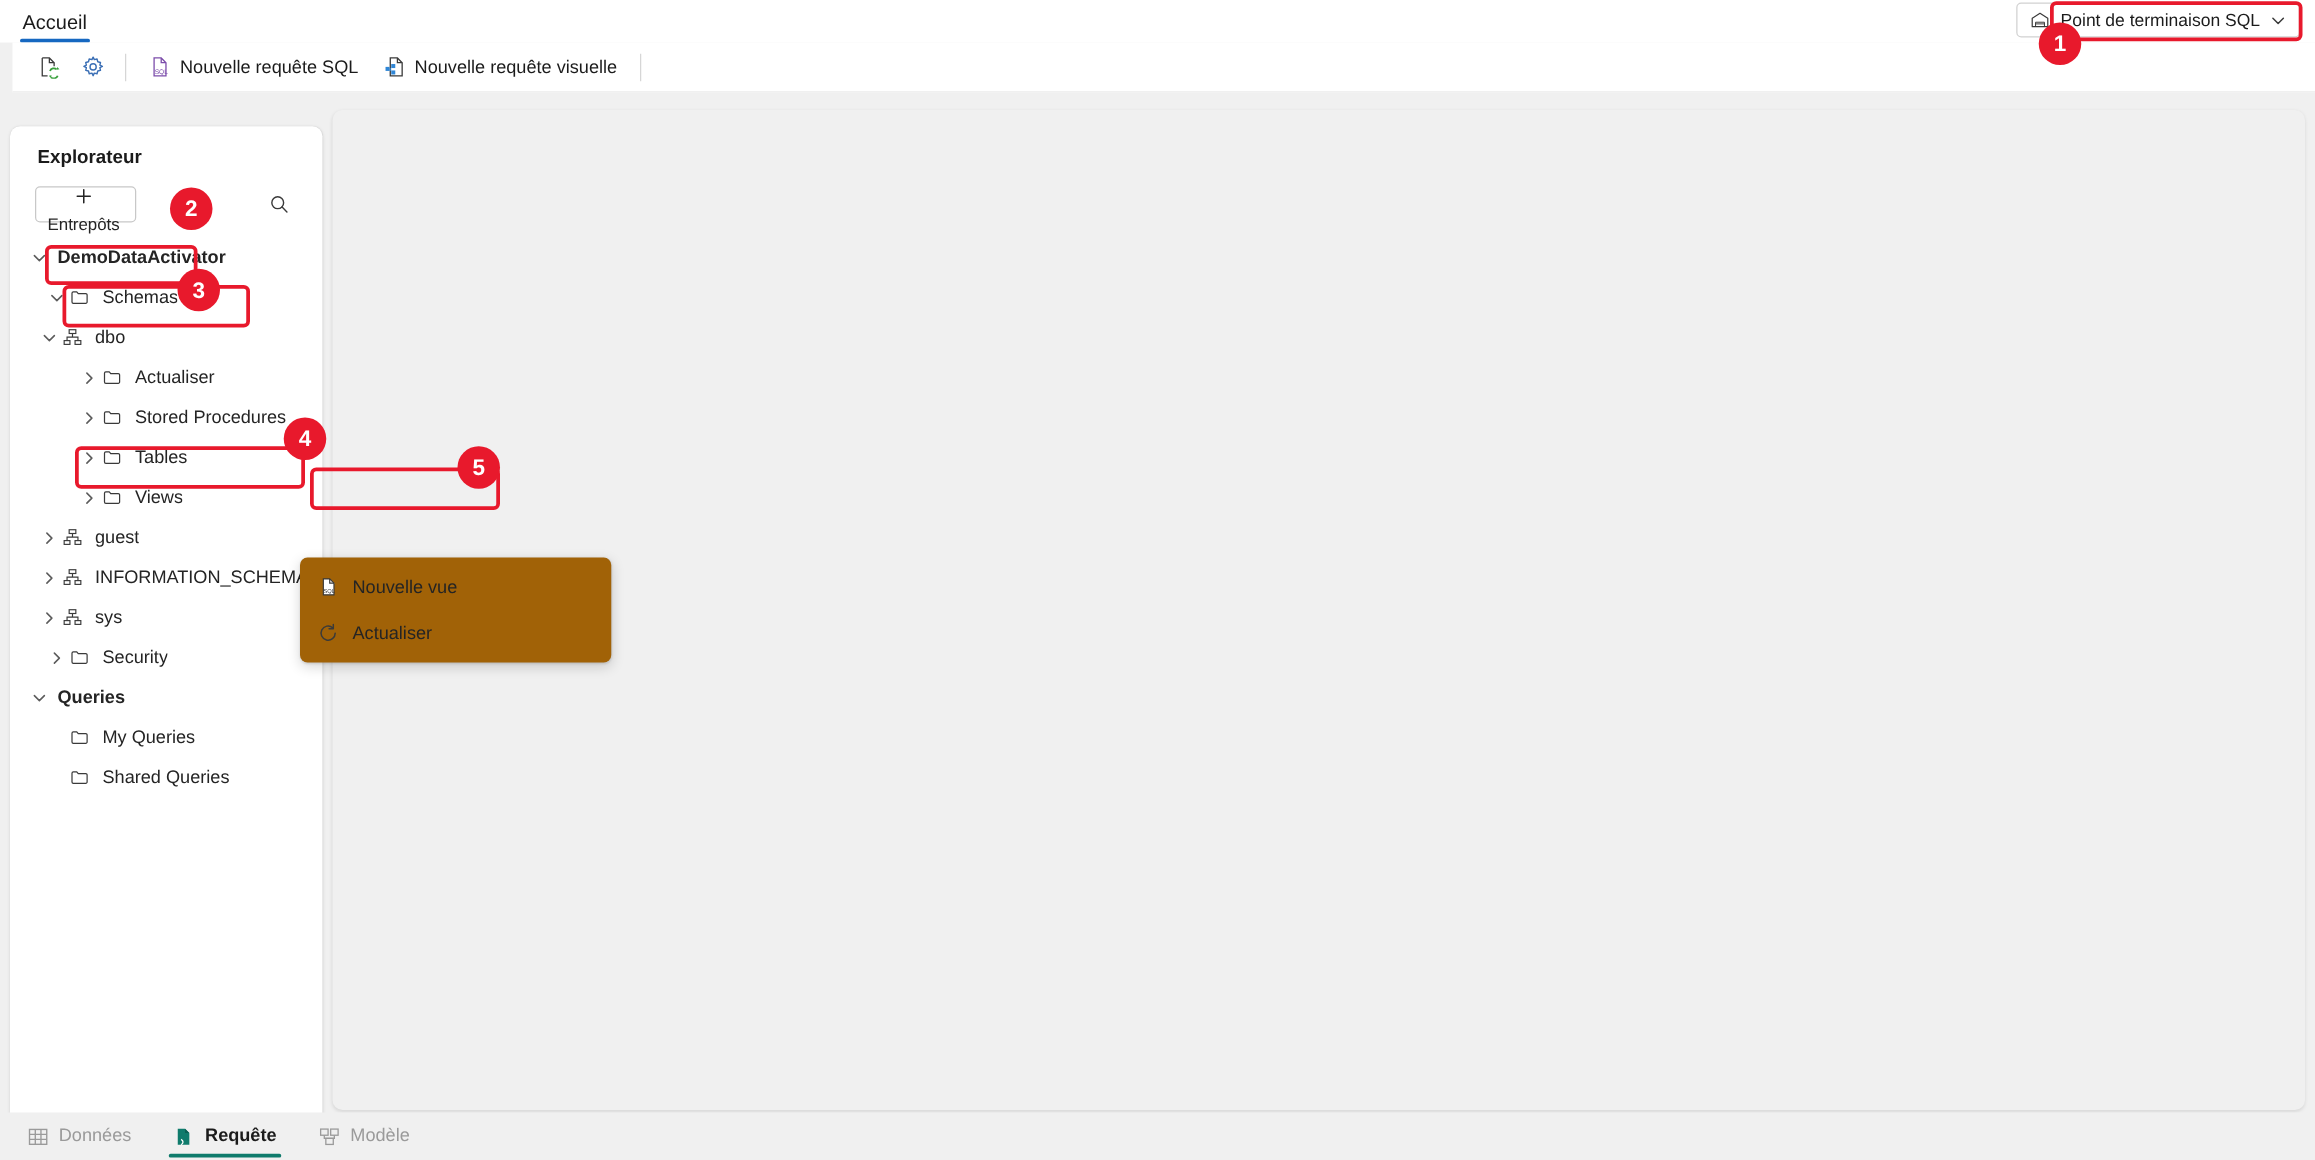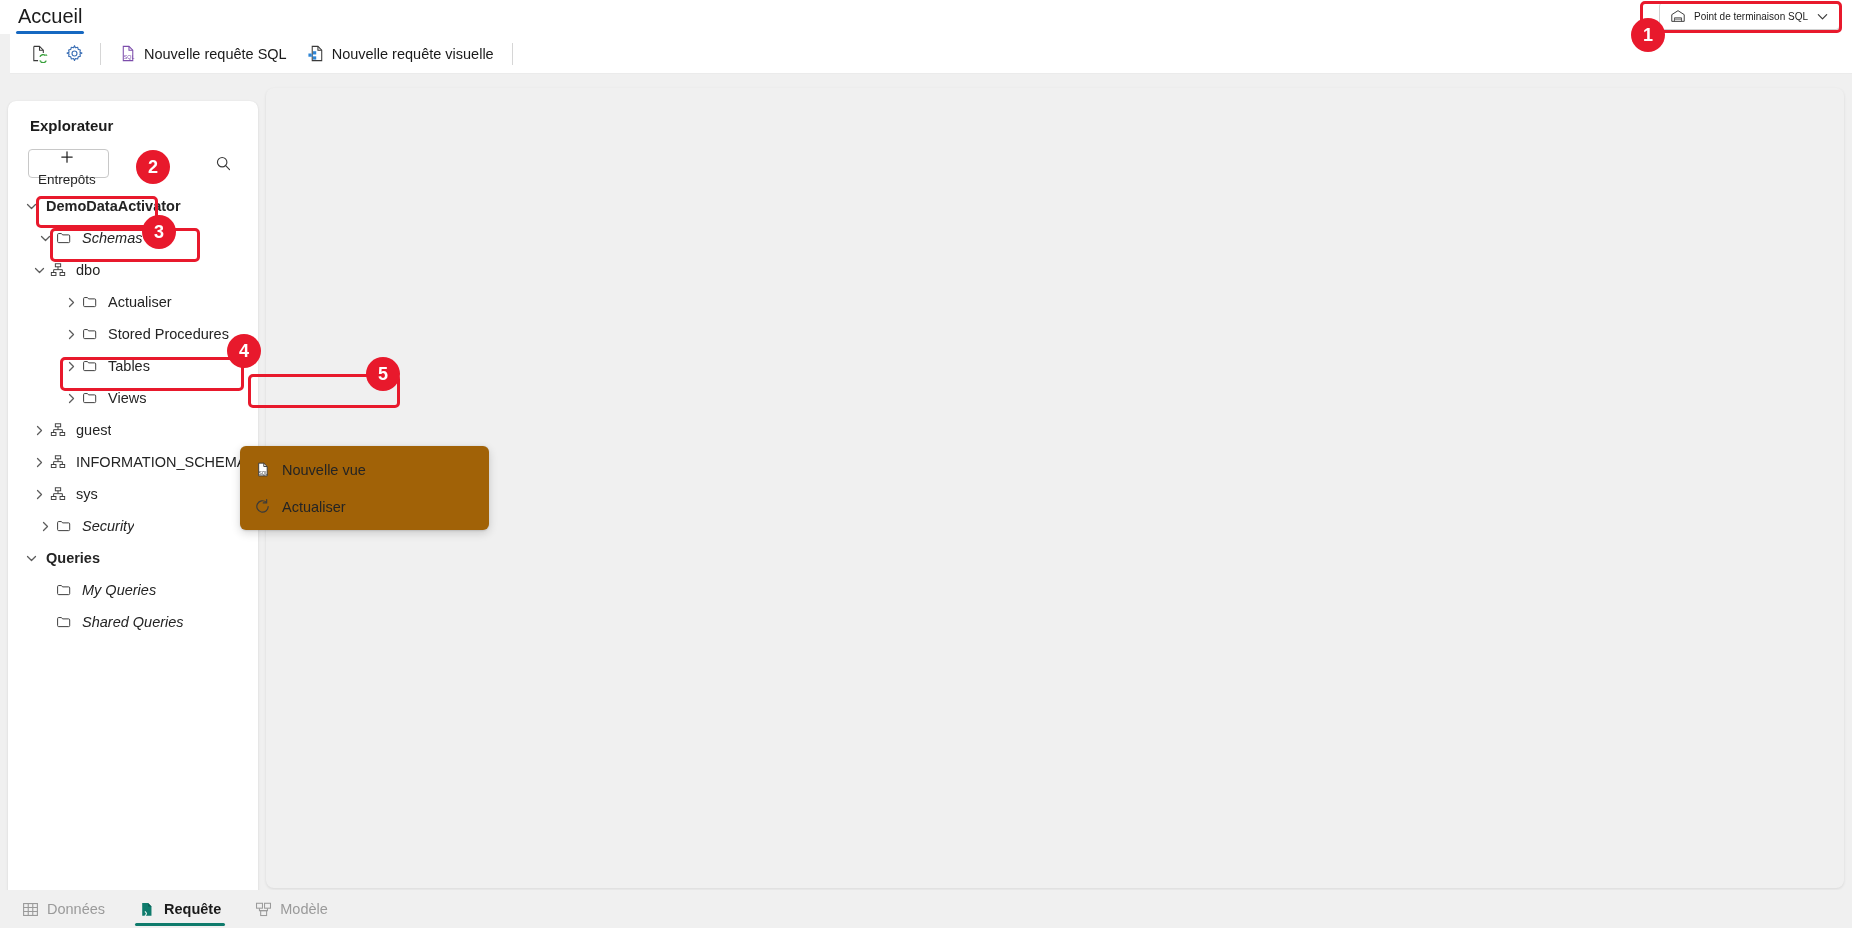--- a/index.html
+++ b/index.html
@@ -11,21 +11,21 @@
   }
   body { position: relative; }
 
   
   .ribbon-tabbar {
     position: absolute; left: 0; top: 0; width: 1852px; height: 34px;
     background: #ffffff;
     display: flex; align-items: flex-end;
   }
   .ribbon-tab {
-    font-size: 20px; color: #1b1b1b;
+    font-size: 16px; color: #1b1b1b;
     padding: 4px 10px 6px 10px; margin-left: 8px;
     position: relative; cursor: default;
   }
   .ribbon-tab.active::after {
     content: ""; position: absolute; left: 8px; right: 8px; bottom: 0;
     height: 3px; background: #1668c1; border-radius: 2px;
   }
 
   .ribbon-bar {
     position: absolute; left: 10px; top: 34px; width: 1852px; height: 40px;
@@ -48,21 +48,21 @@
 
   
   .endpoint-wrap {
     position: absolute; right: 12px; top: 2px;
     display: flex; align-items: center;
   }
   .endpoint-btn {
     display: flex; align-items: center; gap: 8px;
     height: 28px; padding: 0 10px;
     border: 1px solid #d1d1d1; border-radius: 4px;
-    background: #ffffff; font-size: 10px; color: #1b1b1b;
+    background: #ffffff; font-size: 14px; color: #1b1b1b;
     cursor: pointer; white-space: nowrap;
   }
 
   
   .workspace {
     position: absolute; left: 0; top: 75px;
     width: 1852px; height: 815px;
     background: #f0f0f0;
   }
 
@@ -104,21 +104,21 @@
     display: flex; align-items: center; justify-content: center;
     color: #5c5c5c;
   }
   .tnode .ticon {
     width: 20px; flex: 0 0 20px; display: flex; align-items: center;
     justify-content: center; margin-right: 8px; color: #3a3a3a;
   }
   .tnode .tlabel { overflow: hidden; text-overflow: clip; }
   .tnode.bold .tlabel { font-weight: bold; }
   .lvl0 { padding-left: 14px; }
-  .lvl1 { padding-left: 28px; font-style: italic; }
+  .lvl1 { padding-left: 28px; }
   .lvl2 { padding-left: 22px; }
   .lvl3 { padding-left: 54px; }
 
   
   .main-canvas {
     position: absolute; left: 266px; top: 13px;
     width: 1578px; height: 800px;
     background: #f0f0f0;
     border-radius: 8px;
     box-shadow: 0 1px 3px rgba(0,0,0,0.10);

